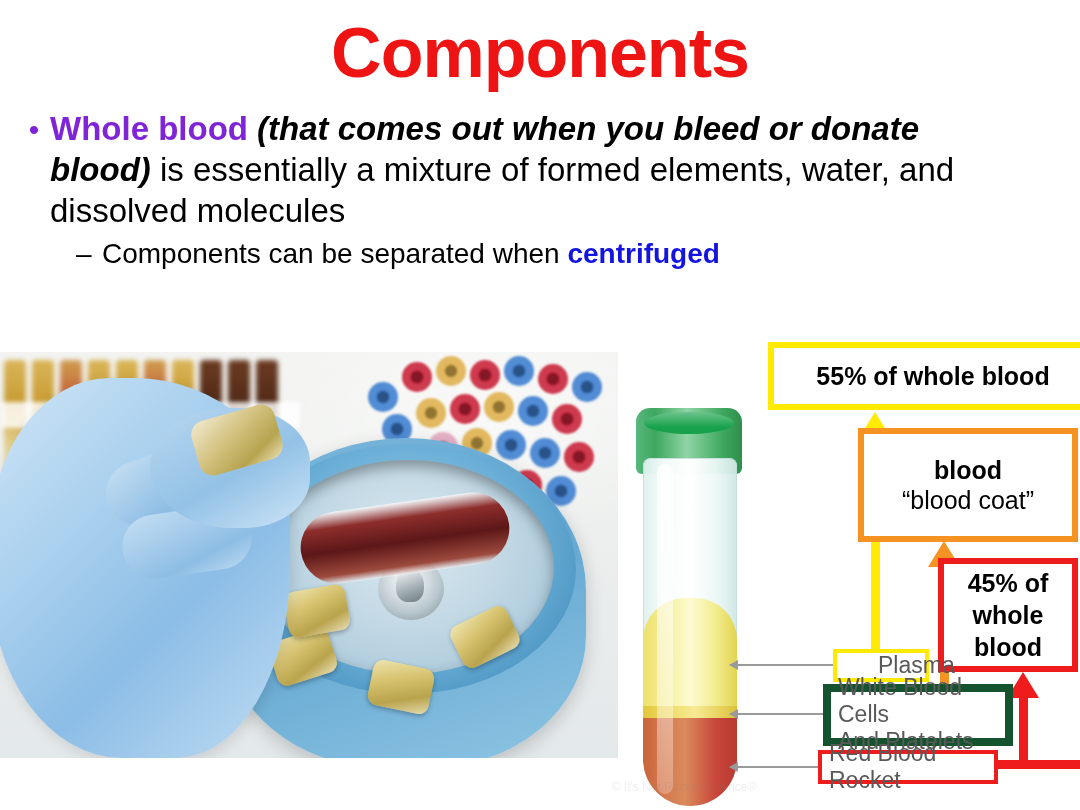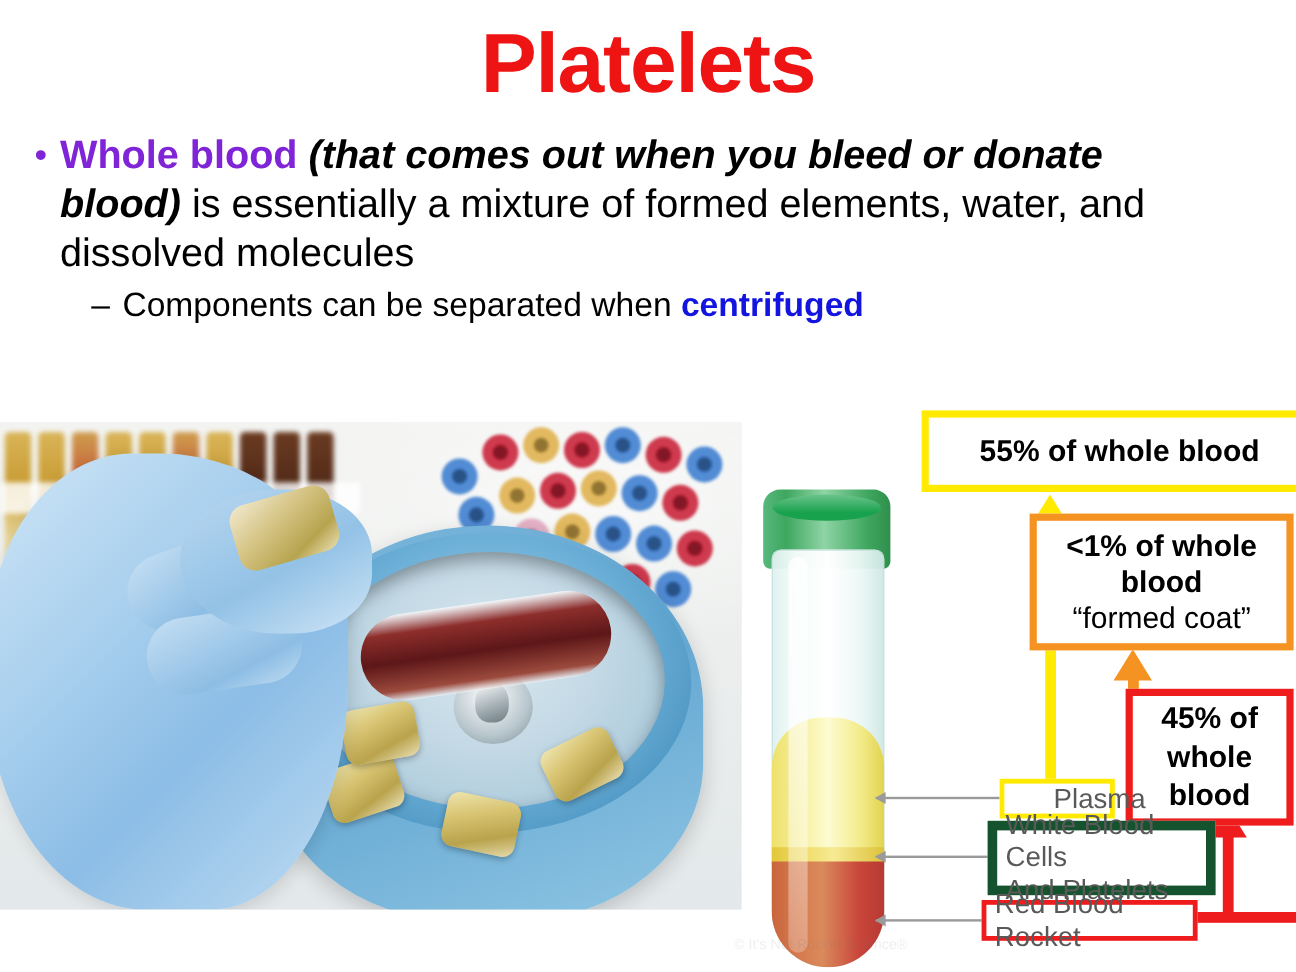--- a/index.html
+++ b/index.html
@@ -266,21 +266,20 @@
   #callout-buffy-pct {
     left: 858px; top: 428px; width: 220px; height: 114px;
     border: 6px solid #f59322;
   }
   #callout-buffy-pct .ln1 { font-weight: bold; font-size: 25px; line-height: 30px; }
   #callout-buffy-pct .ln2 { font-weight: normal; font-size: 25px; line-height: 30px; }
 
   #callout-rbc-pct {
     left: 938px; top: 558px; width: 140px; height: 114px;
     border: 6px solid #ee1c1c;
-    margin-top: 16px;
   }
   #callout-rbc-pct .ln1 { font-weight: bold; font-size: 25px; line-height: 32px; }
 
   
   .complabel {
     position:absolute; background:#ffffff; box-sizing:border-box;
     color:#595959; font-size: 23px; line-height: 27px;
     padding: 2px 6px 3px 7px; display:flex; flex-direction:column; justify-content:center;
   }
   #label-plasma { left: 833px; top: 649px; width: 96px; height: 33px; border: 4px solid #ffea00; padding-left: 41px; }
@@ -310,21 +309,21 @@
   #arrow-red-v  { left: 1019px; top: 692px; width: 9px; height: 76px; background: #ee1c1c; }
   #arrow-red-head {
     left: 1007px; top: 672px;
     border-left: 16px solid transparent; border-right: 16px solid transparent;
     border-bottom: 26px solid #ee1c1c;
   }
 </style>
 </head>
 <body>
 
-<div id="slide-title">Platelets</div>
+<div id="slide-title">Components</div>
 
 <div id="body-text">
 
   <div class="bullet-row">
     <span class="bullet-dot">•</span>
     <span class="bullet-text"><span class="b-strong">Whole blood</span><span class="b-ital"> (that comes out when you bleed or donate blood)</span><span class="b-norm"> is essentially a mixture of formed elements, water, and dissolved molecules</span></span>
   </div>
 
   <div class="sub-row">
     <span class="dash-mark">–</span>
@@ -424,23 +423,22 @@
 
 <div class="arrow-shaft" id="arrow-red-h"></div>
 <div class="arrow-shaft" id="arrow-red-v"></div>
 <div class="arrow-head" id="arrow-red-head"></div>
 
 <div class="callout" id="callout-plasma-pct">
   <div class="ln1">55% of whole blood</div>
 </div>
 
 <div class="callout" id="callout-buffy-pct">
-  <div class="ln1">&lt;1% of whole</div>
   <div class="ln1">blood</div>
-  <div class="ln2">“formed coat”</div>
+  <div class="ln2">“blood coat”</div>
 </div>
 
 <div class="callout" id="callout-rbc-pct">
   <div class="ln1">45% of</div>
   <div class="ln1">whole</div>
   <div class="ln1">blood</div>
 </div>
 
 <div class="complabel" id="label-plasma">
   <span>Plasma</span>

